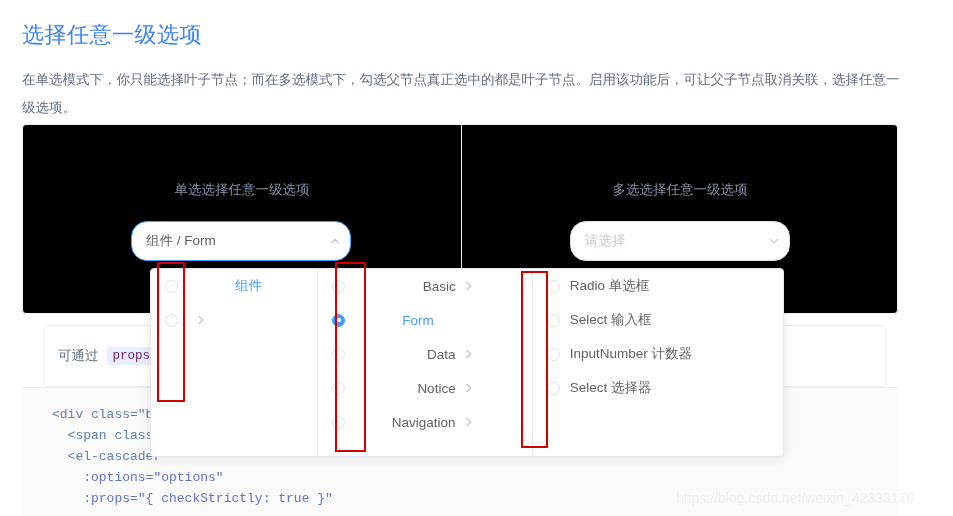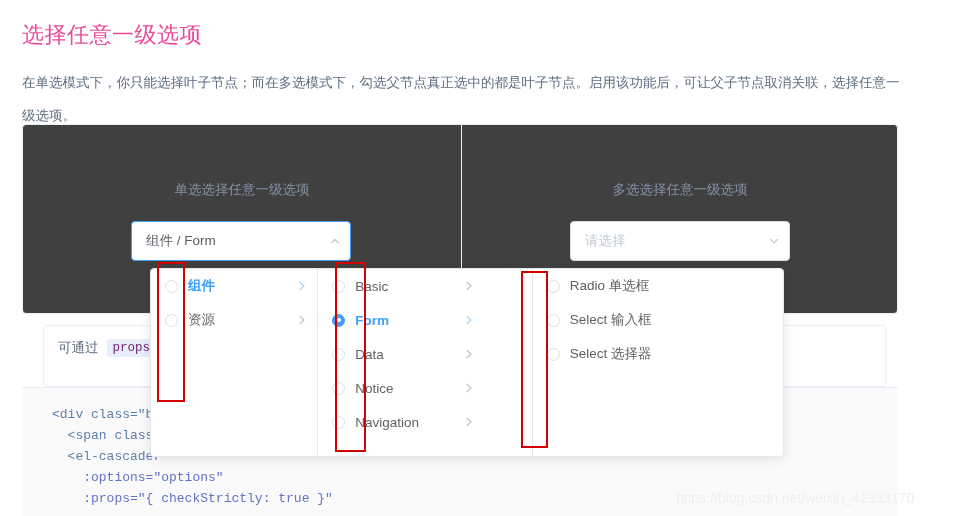--- a/index.html
+++ b/index.html
@@ -7,70 +7,70 @@
     width: 953px; height: 516px;
     background: #ffffff;
     font-family: "Liberation Sans", "DejaVu Sans", sans-serif;
     overflow: hidden;
   }
   .page { position: relative; width: 953px; height: 516px; background:#fff; }
 
   
   .page-title {
     position: absolute; left: 22px; top: 20px;
-    font-size: 22px; color: #ec4899; font-weight: 400;
+    font-size: 22px; color: #3b82f6; font-weight: 400;
     letter-spacing: .5px;
   }
   .page-desc {
     position: absolute; left: 22px; top: 66px; width: 890px;
-    font-size: 13.5px; line-height: 33px; color: #5e6d82;
+    font-size: 13.5px; line-height: 28px; color: #5e6d82;
   }
 
   
   .demo-card {
     position: absolute; left: 22px; top: 124px;
     width: 876px; height: 190px;
     border: 1px solid #ebeef5; border-radius: 4px;
-    background: #404040;
+    background: #000000;
   }
   .demo-col {
     position: absolute; top: 0; height: 188px;
   }
   .demo-col.left  { left: 0;   width: 438px; }
   .demo-col.right { left: 438px; width: 437px; border-left: 1px solid #eef1f6; }
   .col-label {
     position: absolute; top: 56px; left: 0; width: 100%;
     text-align: center; font-size: 13.5px; color: #8492a6;
   }
 
   
   .cascader {
     position: absolute; top: 96px;
     width: 220px; height: 40px;
-    border-radius: 4px; background: #fff;
+    border-radius: 16px; background: #fff;
     display: flex; align-items: center; gap: 20px;
   }
   .cascader.left-cas  { left: 108px; border: 1px solid #409eff; }
   .cascader.right-cas { left: 108px; border: 1px solid #dcdfe6; }
   .cascader .cas-text {
     flex: 1; padding-left: 14px; font-size: 13.5px; color: #5a5e66;
     white-space: nowrap; overflow: hidden;
   }
   .cascader .cas-text.placeholder { color: #c3cbd6; }
   .cas-arrow { width: 30px; display: flex; align-items: center; justify-content: center; }
   .cas-arrow svg { display: block; }
 
   
   .tip-box {
     position: absolute; left: 43px; top: 325px;
     width: 843px; height: 62px;
     border: 1px solid #ebeef5; border-radius: 4px; background: #fff;
   }
   .tip-inner {
-    position: absolute; left: 14px; top: 13px;
+    position: absolute; left: 14px; top: 21px;
     display: flex; align-items: center; font-size: 13.5px; color: #5e6d82;
   }
   .code-chip {
     margin-left: 8px; padding: 2px 6px;
     background: #e6effb; border-radius: 3px;
     font-family: "Liberation Mono", "DejaVu Sans Mono", monospace;
     font-size: 12.5px; color: #701a75;
   }
 
   
@@ -93,30 +93,30 @@
     position: absolute; left: 150px; top: 268px;
     width: 634px; height: 189px;
     background: #fff;
     border: 1px solid #e4e7ed; border-radius: 4px;
     box-shadow: 0 2px 12px 0 rgba(0,0,0,.10);
     display: flex; overflow: hidden;
   }
   .cas-panel { height: 100%; overflow: hidden; }
   .cas-panel + .cas-panel { border-left: 1px solid #e4e7ed; }
   .cas-panel.p1 { width: 180px; }
-  .cas-panel.p2 { width: 180px; }
+  .cas-panel.p2 { width: 180px; text-align: right; }
   .cas-panel.p3 { width: 272px; margin-left: 48px; }
 
   .cas-node {
     display: flex; align-items: center;
     height: 34px; padding: 0 10px 0 14px;
     font-size: 13.5px; color: #606266;
     white-space: nowrap;
   }
-  .cas-node.active { color: #409eff; font-weight: bold; }
+  .cas-node.active { color: #409eff; font-weight: normal; gap: 47px; }
 
   .radio {
     width: 13px; height: 13px; flex: 0 0 13px;
     border: 1px solid #dcdfe6; border-radius: 50%;
     background: #fff; margin-right: 10px; position: relative;
   }
   .radio.checked { border-color: #409eff; background: #409eff; }
   .radio.checked::after {
     content: ""; position: absolute;
     left: 50%; top: 50%; width: 4px; height: 4px;
@@ -195,21 +195,20 @@
           <span class="radio"></span>
           <span class="node-label">组件</span>
           <span class="node-arrow">
             <svg width="10" height="12" viewBox="0 0 10 12" aria-hidden="true">
               <path d="M3 2.5 L7 6 L3 9.5" fill="none" stroke="#a9d2fb" stroke-width="1.2" stroke-linecap="round" stroke-linejoin="round"></path>
             </svg>
           </span>
         </div>
         <div class="cas-node">
           <span class="radio"></span>
-          <span class="node-label">资源</span>
           <span class="node-arrow">
             <svg width="10" height="12" viewBox="0 0 10 12" aria-hidden="true">
               <path d="M3 2.5 L7 6 L3 9.5" fill="none" stroke="#bfc6d0" stroke-width="1.2" stroke-linecap="round" stroke-linejoin="round"></path>
             </svg>
           </span>
         </div>
       </div>
       <div class="cas-panel p2">
         <div class="cas-node">
           <span class="radio"></span>
@@ -261,20 +260,24 @@
         <div class="cas-node">
           <span class="radio"></span>
           <span class="node-label">Radio 单选框</span>
         </div>
         <div class="cas-node">
           <span class="radio"></span>
           <span class="node-label">Select 输入框</span>
         </div>
         <div class="cas-node">
           <span class="radio"></span>
+          <span class="node-label">InputNumber 计数器</span>
+        </div>
+        <div class="cas-node">
+          <span class="radio"></span>
           <span class="node-label">Select 选择器</span>
         </div>
       </div>
     </div>
 
   <div class="annot a1"></div>
   <div class="annot a2"></div>
   <div class="annot a3"></div>
 
   <div class="watermark">https://blog.csdn.net/weixin_42333170</div>

